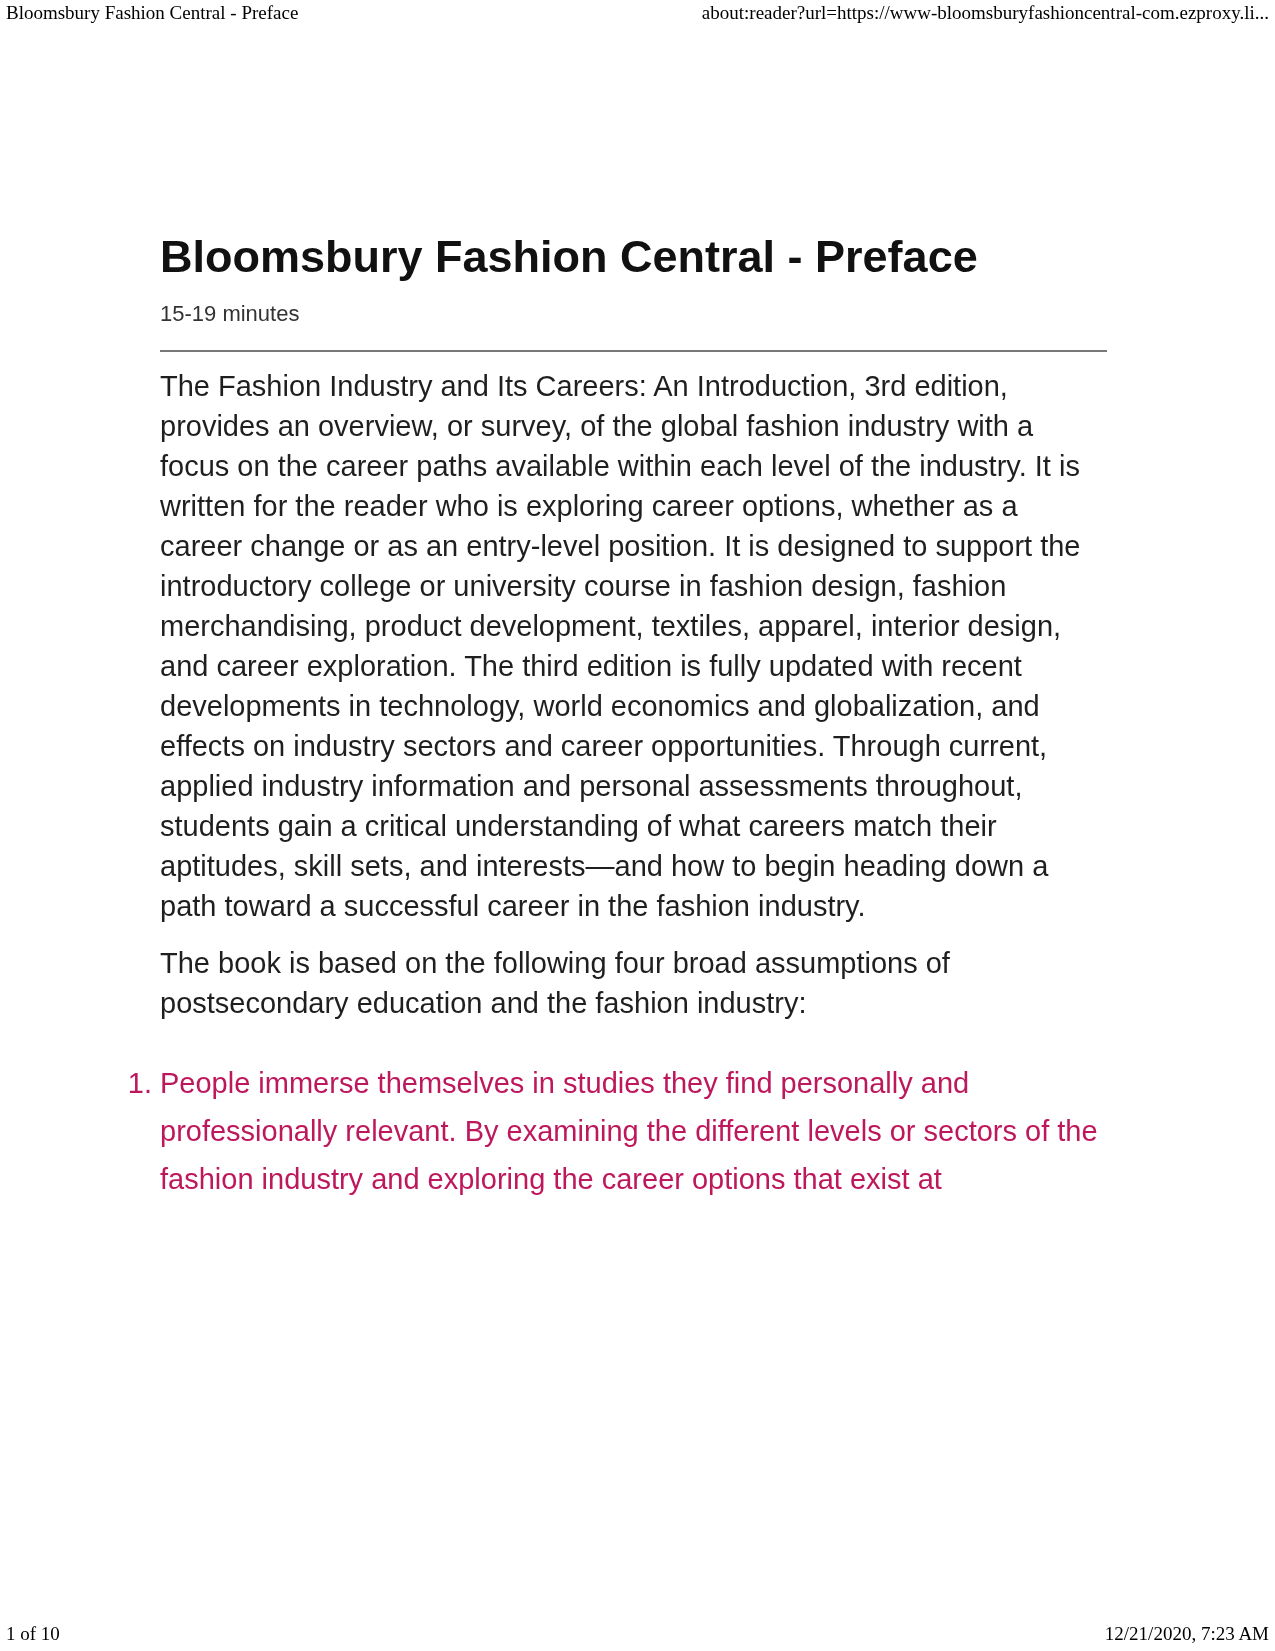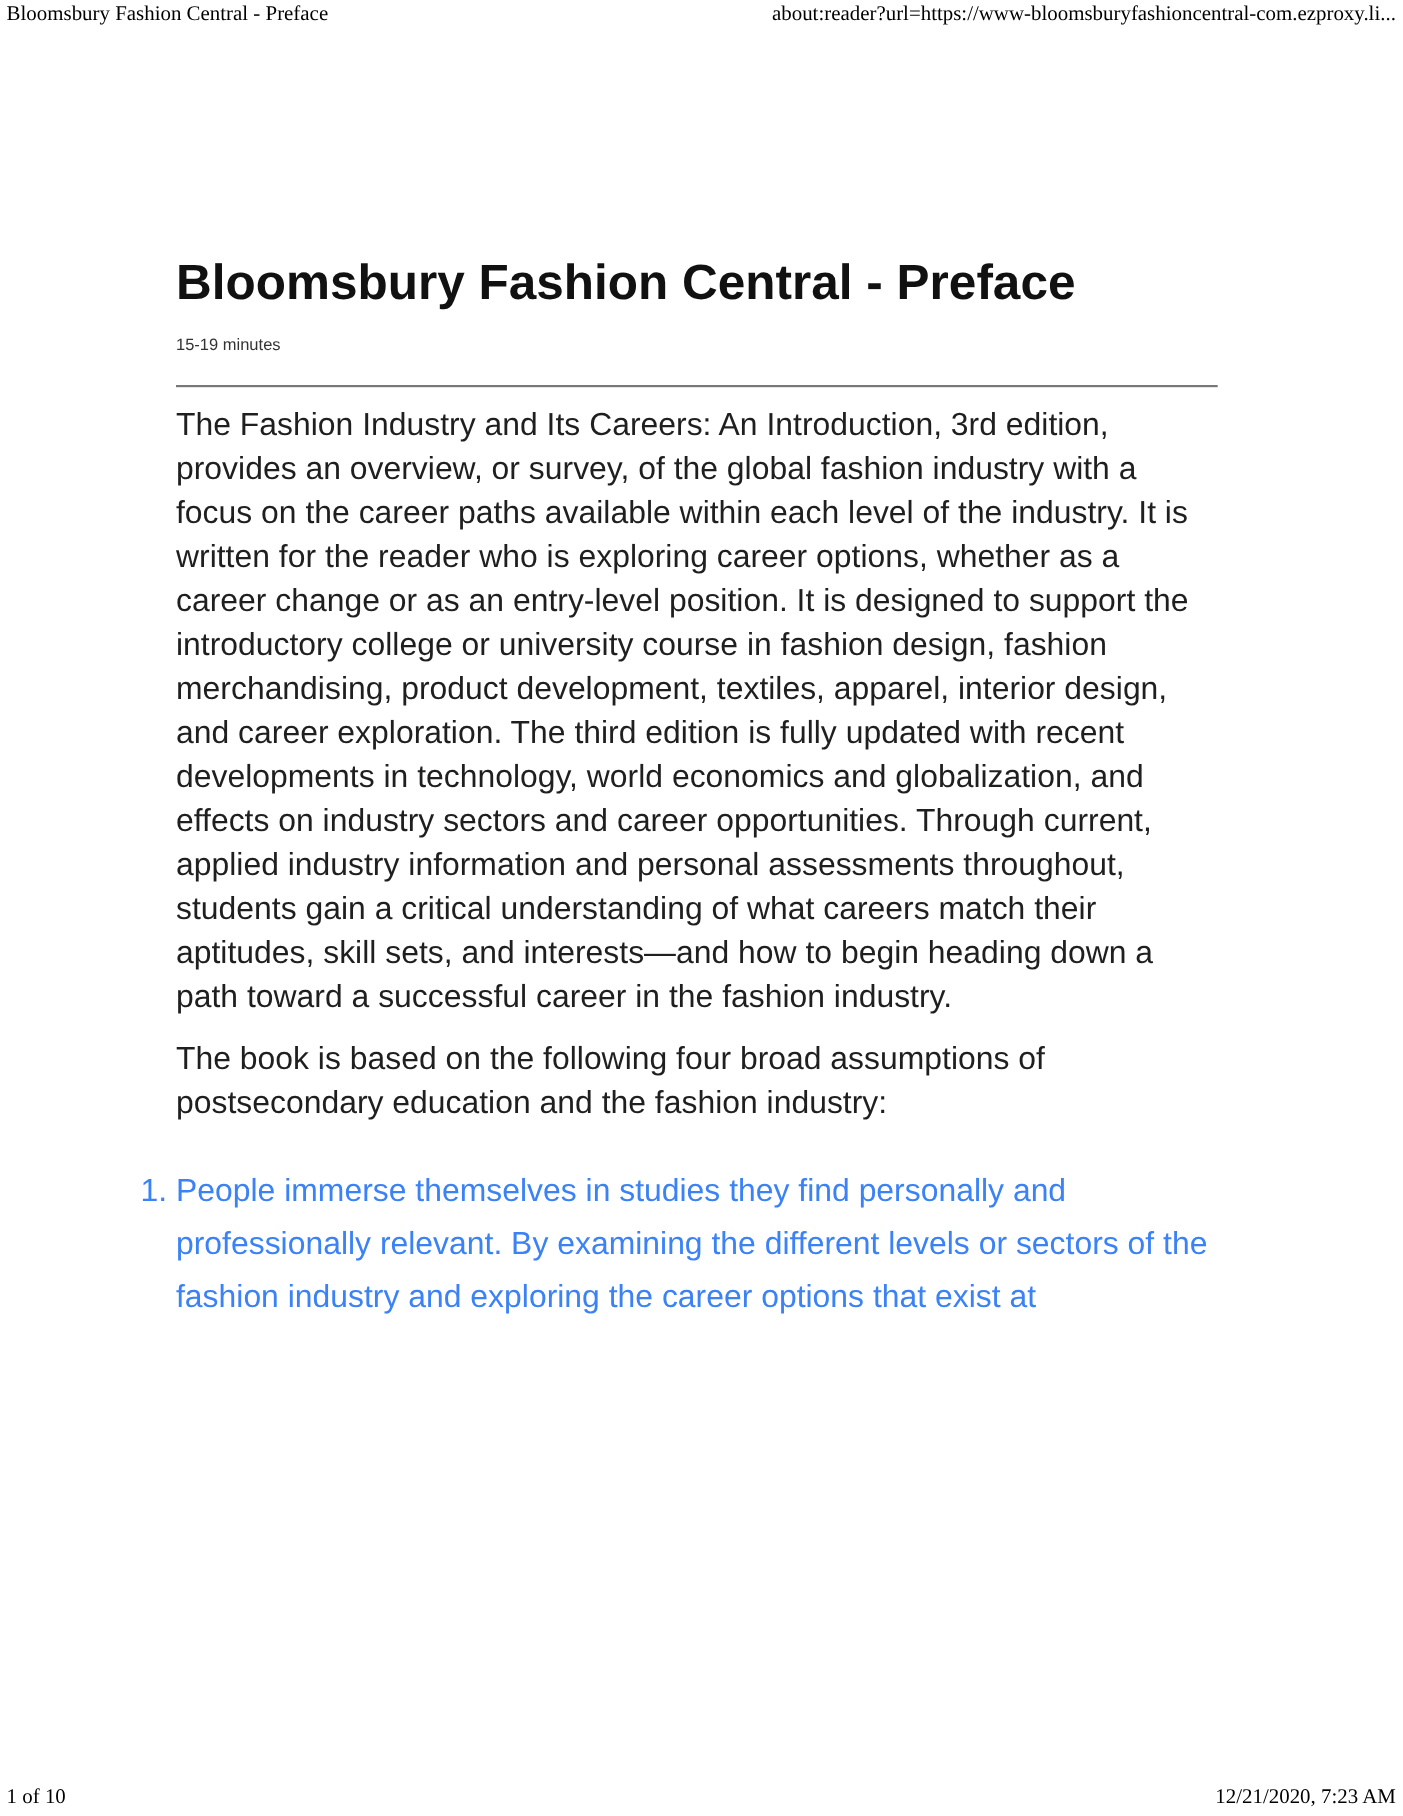--- a/index.html
+++ b/index.html
@@ -60,21 +60,21 @@
   .author {
     margin-top: 66px;
     font-size: 25px;
     line-height: 30px;
     font-style: italic;
     color: #222222;
   }
 
   .reading-time {
     margin-top: 18px;
-    font-size: 15px;
+    font-size: 22px;
     line-height: 26px;
     color: #333333;
   }
 
   hr.content-divider {
     margin-top: 23px;
     border: none;
     border-top: 2px solid #787878;
     height: 0;
     width: 100%;
@@ -89,21 +89,21 @@
   }
 
   ol.assumptions {
     margin-top: 36px;
     list-style: decimal outside;
     padding-left: 0;
   }
   ol.assumptions li {
     font-size: 29px;
     line-height: 48px;
-    color: #3b82f6;
+    color: #be185d;
   }
 </style>
 </head>
 <body>
 
 <div class="page">
 
   <div class="print-header">
     <span>Bloomsbury Fashion Central - Preface</span>
     <span>about:reader?url=https://www-bloomsburyfashioncentral-com.ezproxy.li...</span>

